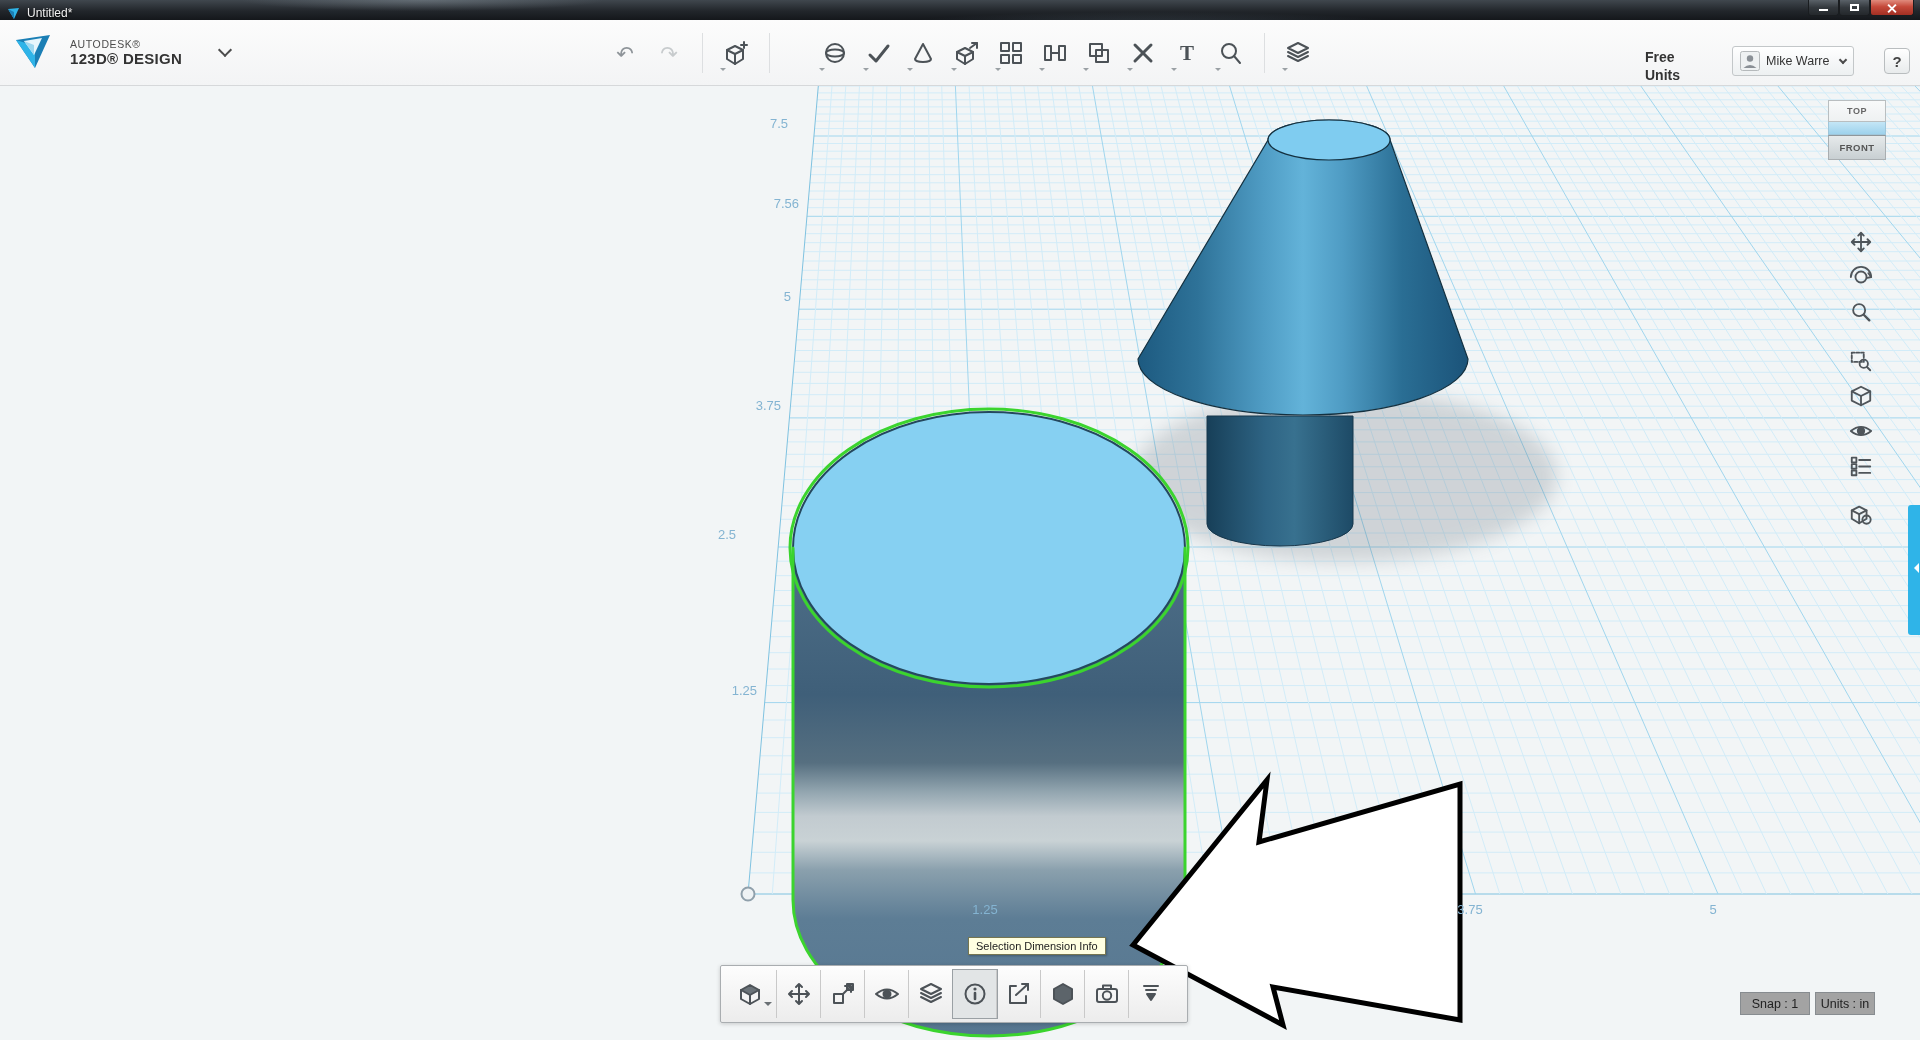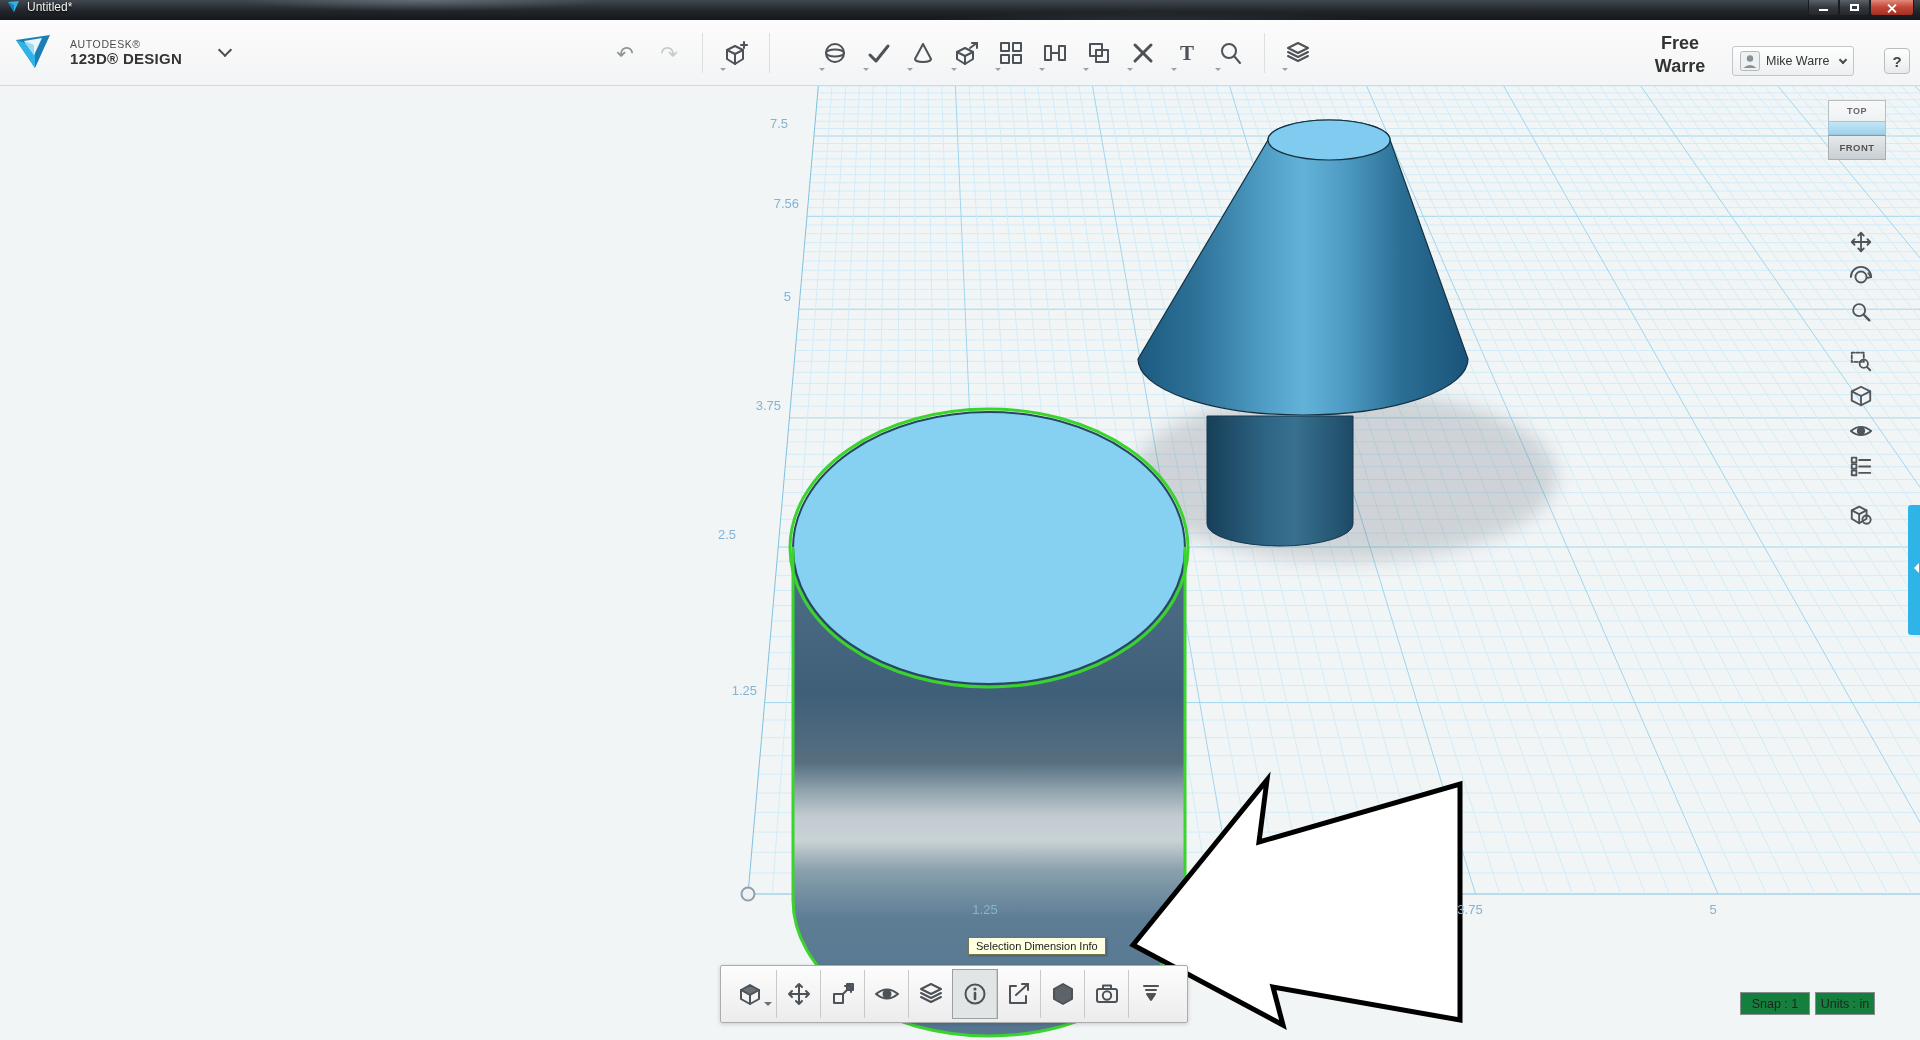--- a/index.html
+++ b/index.html
@@ -8,21 +8,21 @@
   
   .titlebar{position:absolute;top:0;left:0;width:1920px;height:20px;
     background:
       radial-gradient(260px 16px at 22% 0,rgba(190,205,215,.28),transparent 70%),
       radial-gradient(420px 20px at 60% 120%,rgba(140,165,185,.22),transparent 60%),
       linear-gradient(#40474e,#22262b 55%,#141densify71b);
     background:
       radial-gradient(260px 16px at 22% 0,rgba(190,205,215,.28),transparent 70%),
       radial-gradient(420px 20px at 60% 120%,rgba(140,165,185,.22),transparent 60%),
       linear-gradient(#40474e,#22262b 55%,#14171b);
-    display:flex;align-items:flex-start;color:#f2f2f2;font-size:12px;z-index:50}
+    display:flex;align-items:flex-end;color:#f2f2f2;font-size:12px;z-index:50}
   .tb-appicon{margin:0 7px 0 7px;display:flex}
   .tb-title{text-shadow:0 1px 2px #000}
   .tb-spacer{flex:1}
   .winbtns{display:flex;margin-right:6px;height:16px;align-self:flex-start}
   .winbtn{width:31px;height:16px;border:1px solid #1a1d20;border-top:none;border-radius:0 0 3px 3px;
     background:linear-gradient(#5a6168,#33383d 50%,#24282c);display:flex;align-items:center;justify-content:center;position:relative}
   .winbtn.close{width:44px;background:linear-gradient(#e08b7d,#c5493a 45%,#a12f23)}
   .ic-min{width:9px;height:2px;background:#fff;margin-top:5px}
   .ic-max{width:9px;height:7px;border:2px solid #fff}
   .ic-close{position:relative;width:10px;height:10px}
@@ -41,21 +41,21 @@
   .tbtn{width:38px;height:42px;display:flex;align-items:center;justify-content:center;background:none;border:none;position:relative;cursor:default}
   .tbtn.hasdd::after{content:"";position:absolute;left:3px;bottom:0;border:3.5px solid transparent;border-top-color:#9aa0a4}
   .vsep{width:1px;height:40px;background:#dddfe1;margin:0 8px}
   .vsep.wide{margin:0 8px 0 8px}
   .gap40{width:26px}
   .glyph{font-size:21px;color:#8e9499;line-height:1}
   .glyph.dim{color:#c7cbcd}
   .ticon{stroke:#4c5257;fill:none;stroke-width:2;stroke-linecap:round;stroke-linejoin:round}
   .ttext{font-family:"Liberation Serif",serif;font-weight:bold;font-size:21px;color:#4c5257;line-height:1}
 
-  .member{position:absolute;left:1645px;top:12px;width:70px;text-align:center;font-weight:bold;font-size:18px;color:#333;line-height:1.3}
+  .member{position:absolute;left:1645px;top:28px;width:70px;text-align:left;font-weight:bold;font-size:14px;color:#333;line-height:1.3}
   .userbtn{position:absolute;left:1732px;top:26px;width:122px;height:30px;border:1px solid #c3c7c9;border-radius:3px;
     background:linear-gradient(#ffffff,#edf0f1);display:flex;align-items:center;gap:6px;padding:0 7px;font-size:12.5px;color:#333}
   .username{white-space:nowrap;overflow:hidden;flex:1}
   .chev.sm{width:6px;height:6px;border-width:2px;margin-top:-3px}
   .helpbtn{position:absolute;left:1884px;top:28px;width:26px;height:26px;border:1px solid #b9bdbf;border-radius:4px;
     background:linear-gradient(#ffffff,#e8ebec);font-size:15px;font-weight:bold;color:#444;display:flex;align-items:center;justify-content:center}
 
   
   .canvas{position:absolute;top:86px;left:0;width:1920px;height:954px;background:#f2f5f6;overflow:hidden}
   .scene{position:absolute;top:0;left:0}
@@ -87,21 +87,21 @@
   .bcell{width:44px;height:48px;border-right:1px solid #c9c9c9;display:flex;align-items:center;justify-content:center;position:relative}
   .bcell.first{width:52px}
   .bcell.first::after{content:"";position:absolute;right:4px;bottom:8px;border:4px solid transparent;border-top-color:#6a7074}
   .bcell.last{border-right:none}
   .bcell.hl{background:#e2e5e6;outline:1px solid #9aa0a4}
   .bicon{stroke:#4c5257;fill:none;stroke-width:2;stroke-linecap:round;stroke-linejoin:round}
 
   .tooltip{position:absolute;left:968px;top:851px;background:#ffffe1;border:1px solid #767651;font-size:11px;color:#222;
     padding:2px 7px;white-space:nowrap;box-shadow:1px 1px 2px rgba(0,0,0,.25);z-index:30}
 
-  .statbox{position:absolute;top:906px;height:23px;border:1px solid #878c90;background:#15803d;font-size:12.5px;color:#222;
+  .statbox{position:absolute;top:906px;height:23px;border:1px solid #878c90;background:#a3a3a3;font-size:12.5px;color:#222;
     display:flex;align-items:center;justify-content:center}
   .statbox.snap{left:1740px;width:70px}
   .statbox.units{left:1815px;width:60px}
 </style>
 <title>Untitled*</title></head>
 <body>
 
 <div class="titlebar">
   <span class="tb-appicon">
     <svg width="13" height="13" viewBox="0 0 13 13">
@@ -224,21 +224,21 @@
       <svg class="ticon" width="26" height="26" viewBox="0 0 26 26">
         <polygon points="13,3 23,8 13,13 3,8"></polygon>
           <polyline points="3,12 13,17 23,12"></polyline>
           <polyline points="3,16 13,21 23,16"></polyline>
       </svg>
     </button>
   </div>
 
   <div class="member">
     <div>Free</div>
-    <div>Warre</div>
+    <div>Units</div>
   </div>
 
   <div class="userbtn">
     <svg width="20" height="20" viewBox="0 0 20 20">
       <rect x="0.5" y="0.5" width="19" height="19" rx="2" fill="#eef1f2" stroke="#b5b9bb"></rect>
       <circle cx="10" cy="7.5" r="3.2" fill="#8a9096"></circle>
       <path d="M3.5 17 Q10 11 16.5 17 Z" fill="#8a9096"></path>
     </svg>
     <span class="username">Mike Warre ...</span>
     <span class="chev sm"></span>

